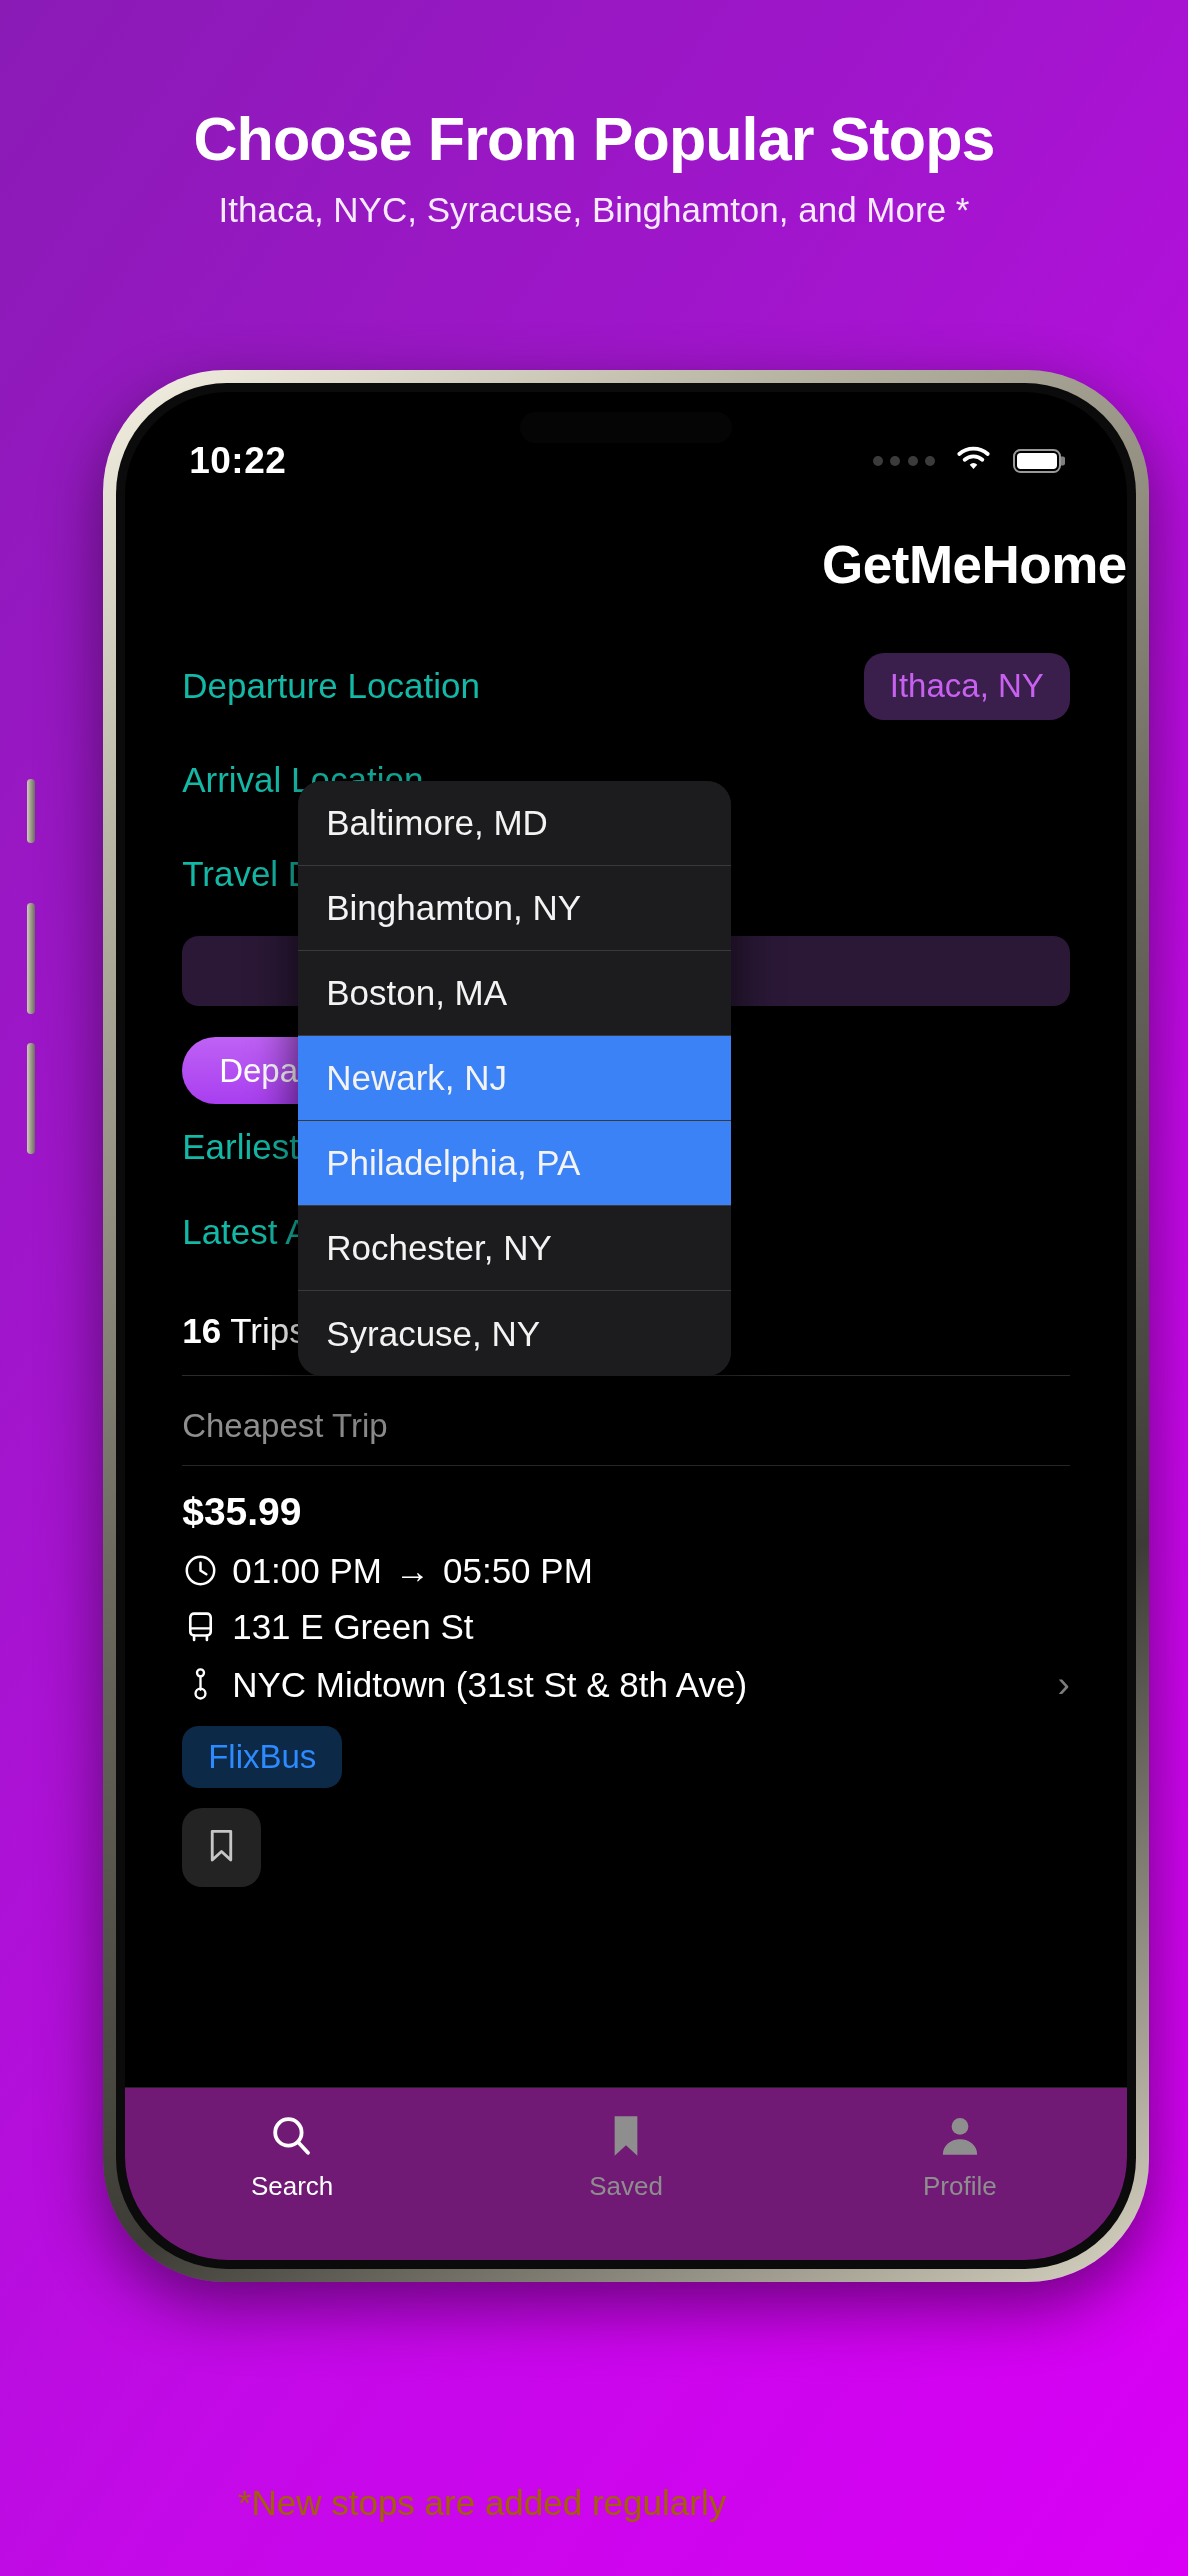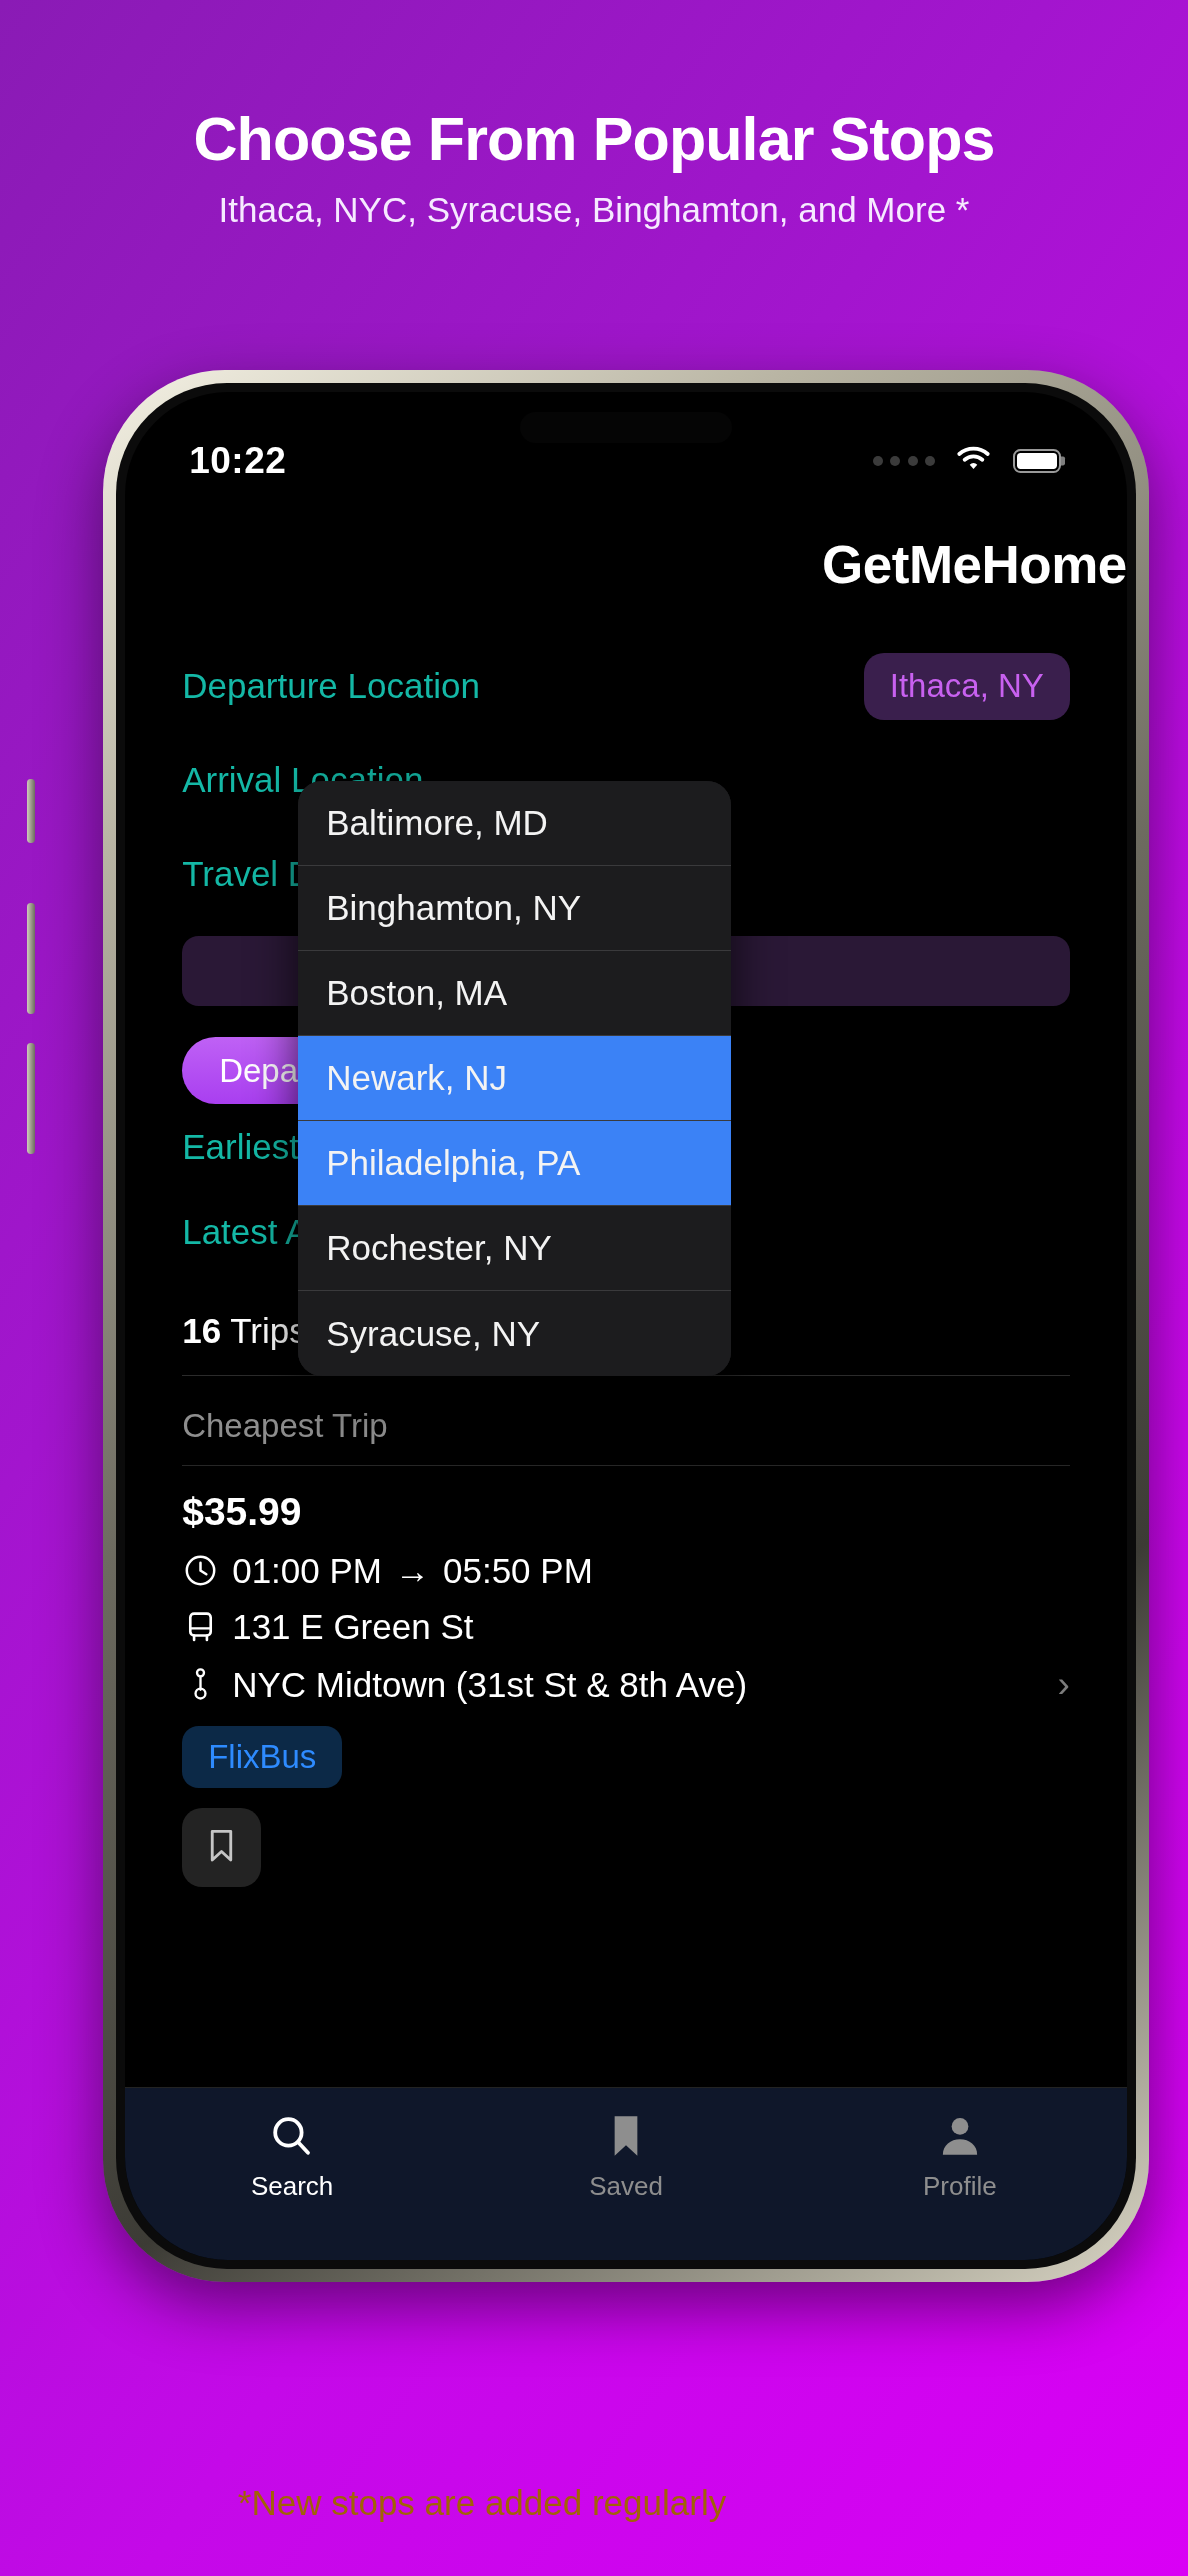--- a/index.html
+++ b/index.html
@@ -140,21 +140,21 @@
     color:#f3f3f3; font-size:35px; border-bottom:0.9px solid #3a3a3c;
     background:#1c1c1e;
   }
   .dd-item:last-child { border-bottom:none; }
   .dd-item.tint { background:#3b82f6; }
 
   
   .tabbar {
     position:absolute; bottom:0; left:0; width:100%; height:173px;
     border-top:0.9px solid #232323; display:flex; align-items:flex-start;
-    padding-top:24px; background:#0f172a; z-index:10;
+    padding-top:24px; background:#701a75; z-index:10;
   }
   .tab { flex:1; display:flex; flex-direction:column; align-items:center; gap:11px; }
   .tab .tl { font-size:26px; }
   .tab.active .tl { color:#ffffff; }
   .tab .tl { color:#8e8e8e; }
   .tab svg { display:block; }
 </style>
 </head>
 <body>
 

